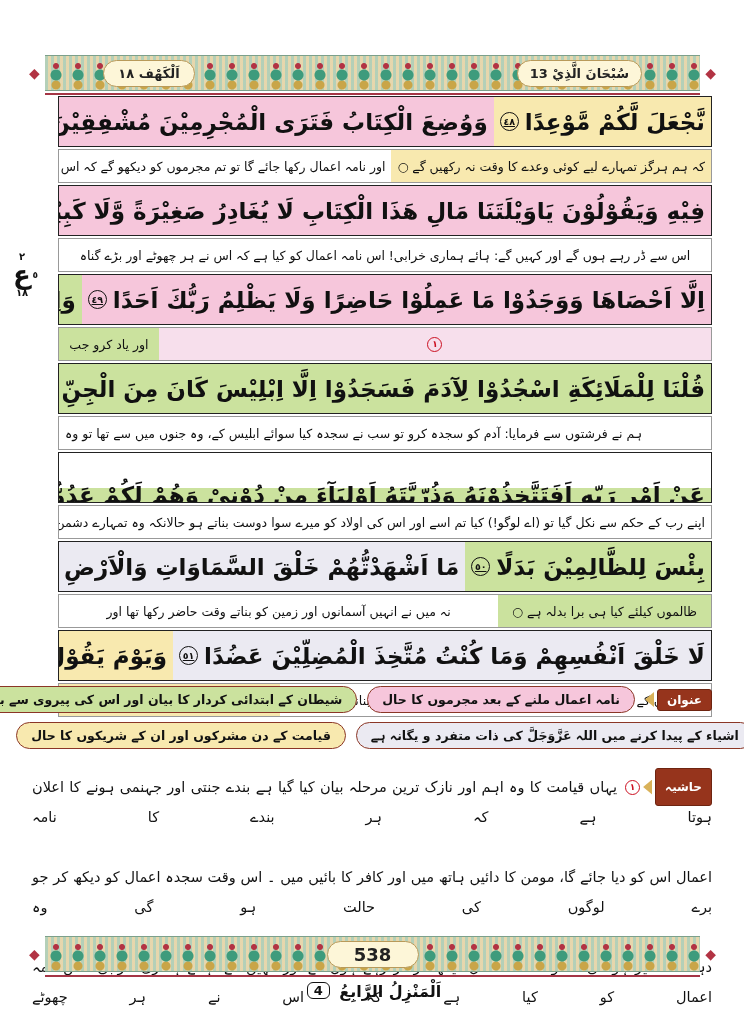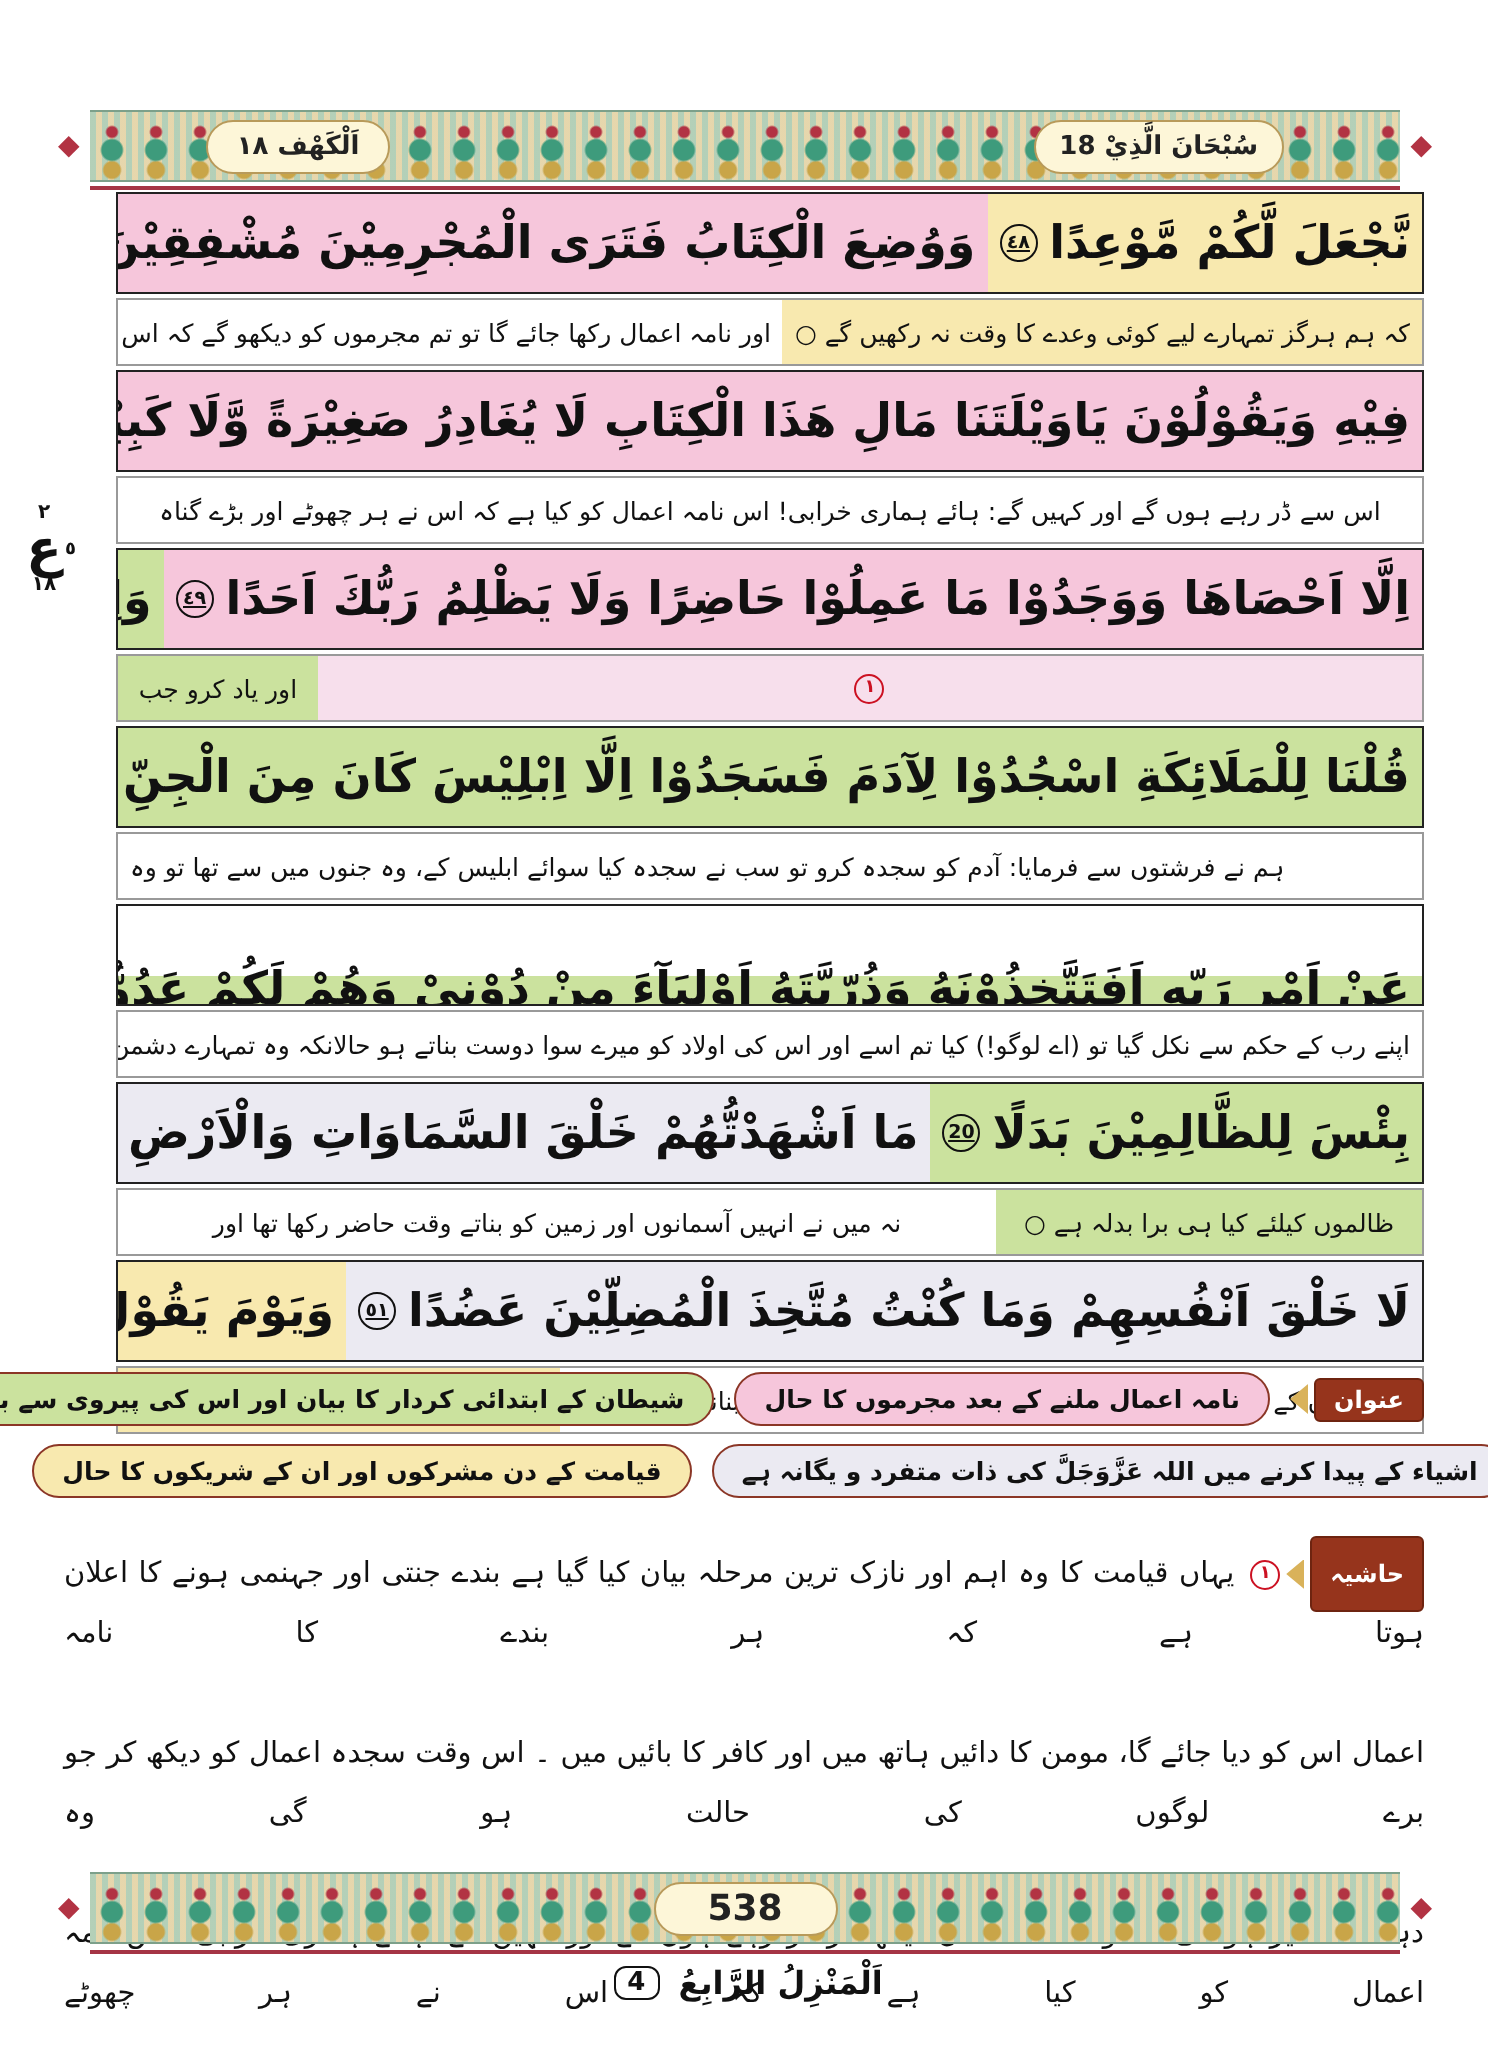--- a/index.html
+++ b/index.html
@@ -94,21 +94,21 @@
 
 <div class="page">
 
   <div class="ornament top-ornament">
     <span class="end-rosette left">◆</span>
     <span class="end-rosette right">◆</span>
     <div class="cartouche surah">
       <span>اَلْكَهْف ١٨</span>
     </div>
     <div class="cartouche juz">
-      <span>سُبْحَانَ الَّذِيْ 18</span>
+      <span>سُبْحَانَ الَّذِيْ 13</span>
     </div>
   </div>
   <div class="rule-under-top"></div>
 
   <div class="ruku">
     <div class="small">٢</div>
     <div class="ain">
       <span>ع</span><span class="mid">٥</span>
     </div>
     <div class="small">١٨</div>
@@ -175,21 +175,21 @@
         </div>
       </div>
       <div class="row urdu">
         <div class="seg bg-white" style="flex: 100 1 0px;">
           <span>اپنے رب کے حکم سے نکل گیا تو (اے لوگو!) کیا تم اسے اور اس کی اولاد کو میرے سوا دوست بناتے ہو حالانکہ وہ تمہارے دشمن ہیں،</span>
         </div>
       </div>
       <div class="row arabic">
         <div class="seg bg-green" style="flex: 41 1 0px;">
           <span>بِئْسَ لِلظَّالِمِيْنَ بَدَلًا</span>
-          <span class="verse-circle">20</span>
+          <span class="verse-circle">٥٠</span>
         </div>
         <div class="seg bg-lavender" style="flex: 59 1 0px;">
           <span>مَا اَشْهَدْتُّهُمْ خَلْقَ السَّمَاوَاتِ وَالْاَرْضِ وَ</span>
         </div>
       </div>
       <div class="row urdu">
         <div class="seg bg-green" style="flex: 32 1 0px;">
           <span>ظالموں کیلئے کیا ہی برا بدلہ ہے ○</span>
         </div>
         <div class="seg bg-white" style="flex: 68 1 0px;">

